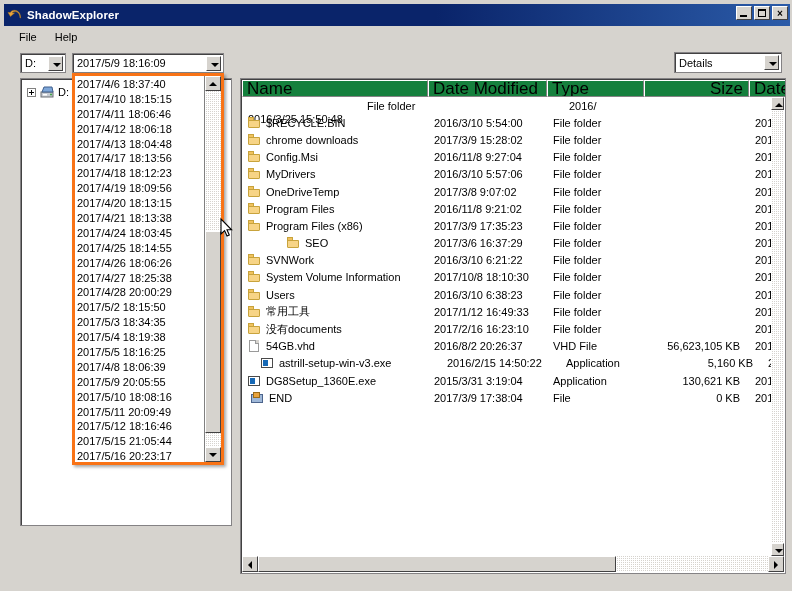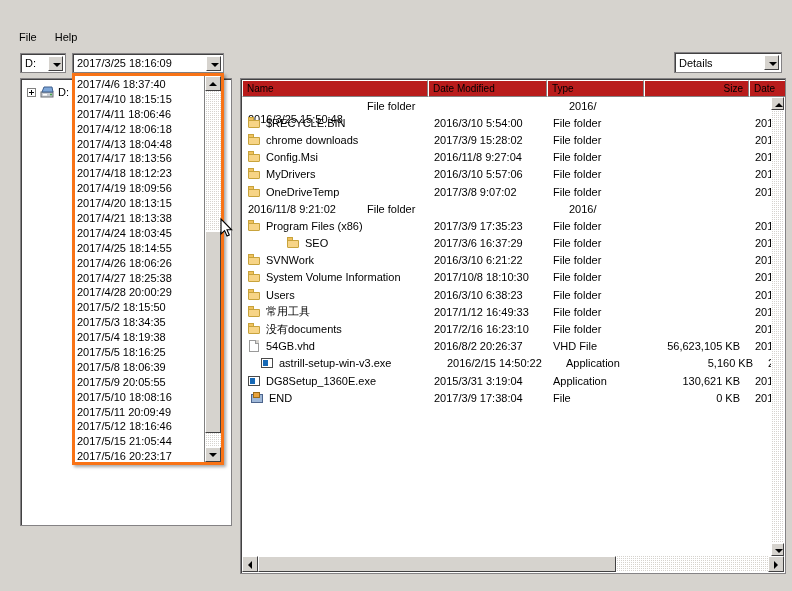--- a/index.html
+++ b/index.html
@@ -155,25 +155,25 @@
     border:1px solid #848284;
     box-shadow:inset 1px 1px 0 #424142;
     box-sizing:border-box;
     overflow:hidden;
   }
   .hdr{
     position:absolute;left:1px;top:1px;right:1px;height:17px;
     display:flex;background:#d6d3ce;
   }
   .hdr-cell{
-    background:#b91c1c;
+    background:#15803d;
     border-top:1px solid #fff;border-left:1px solid #fff;
     border-right:1px solid #848284;border-bottom:1px solid #848284;
     box-sizing:border-box;
-    font-size:10px;line-height:15px;padding-left:4px;
+    font-size:17px;line-height:15px;padding-left:4px;
     white-space:nowrap;overflow:hidden;flex:none;
     color:#000;
   }
   .hdr-cell.right{text-align:right;padding-right:5px;padding-left:0;}
   .rows{
     position:absolute;left:1px;top:18px;right:14px;bottom:17px;
     overflow:hidden;background:#fff;
   }
   .row{display:flex;height:17.2px;align-items:center;cursor:default;}
   .cell{font-size:11px;white-space:nowrap;overflow:hidden;flex:none;color:#000;}
@@ -258,33 +258,52 @@
     box-sizing:border-box;
   }
   
   .cursor{position:absolute;left:218px;top:216px;width:14px;height:22px;pointer-events:none;z-index:80;}
 </style>
 </head>
 <body>
 
 <div class="window">
 
+  <div class="titlebar">
+    <span class="title-icon">
+      <svg width="16" height="16" viewBox="0 0 16 16">
+        <path d="M13 11 C13 5, 8 3, 5 6 L7.5 6 L3.5 9.5 L1 5.5 L3.2 5.5 C6.5 1, 14 3.5, 13.6 11 Z" fill="#e8a33d" stroke="#b07a1c" stroke-width=".5"></path>
+      </svg>
+    </span>
+    <span class="title-text">ShadowExplorer</span>
+    <div class="title-buttons">
+      <div class="tbtn tbtn-min">
+          <span class="g"></span>
+        </div>
+      <div class="tbtn tbtn-max">
+          <span class="g"></span>
+        </div>
+      <div class="tbtn tbtn-close">
+          <span class="g">×</span>
+        </div>
+    </div>
+  </div>
 
   <div class="menubar">
     <div class="menu-item">File</div>
     <div class="menu-item">Help</div>
   </div>
 
   <div class="combo" id="drive-combo">
     <span class="ctext">D:</span>
     <span class="carrow"></span>
   </div>
 
   <div class="combo" id="date-combo">
-    <span class="ctext">2017/3/25 18:16:09</span>
+    <span class="ctext">2017/5/9 18:16:09</span>
     <span class="carrow"></span>
   </div>
 
   <div class="combo" id="view-combo">
     <span class="ctext">Details</span>
     <span class="carrow"></span>
   </div>
 
   <div class="treepanel">
     <div class="tree-row">
@@ -360,20 +379,24 @@
           <div class="cell name" style="width: 186px;">
             <span class="ficon ico-folder"></span>
             <span>OneDriveTemp</span>
           </div>
           <div class="cell pad" style="width: 119px;">2017/3/8 9:07:02</div>
           <div class="cell pad" style="width: 97px;">File folder</div>
           <div class="cell right" style="width: 105px;"></div>
           <div class="cell pad" style="width: 40px;">2017/</div>
         </div>
         <div class="row">
+          <div class="cell name" style="width: 186px;">
+            <span class="ficon ico-folder"></span>
+            <span>Program Files</span>
+          </div>
           <div class="cell pad" style="width: 119px;">2016/11/8 9:21:02</div>
           <div class="cell pad" style="width: 97px;">File folder</div>
           <div class="cell right" style="width: 105px;"></div>
           <div class="cell pad" style="width: 40px;">2016/</div>
         </div>
         <div class="row">
           <div class="cell name" style="width: 186px;">
             <span class="ficon ico-folder"></span>
             <span>Program Files (x86)</span>
           </div>
@@ -513,21 +536,21 @@
         <div class="dd-item">2017/4/21 18:13:38</div>
         <div class="dd-item">2017/4/24 18:03:45</div>
         <div class="dd-item">2017/4/25 18:14:55</div>
         <div class="dd-item">2017/4/26 18:06:26</div>
         <div class="dd-item">2017/4/27 18:25:38</div>
         <div class="dd-item">2017/4/28 20:00:29</div>
         <div class="dd-item">2017/5/2 18:15:50</div>
         <div class="dd-item">2017/5/3 18:34:35</div>
         <div class="dd-item">2017/5/4 18:19:38</div>
         <div class="dd-item">2017/5/5 18:16:25</div>
-        <div class="dd-item">2017/5/8 18:06:39</div>
+        <div class="dd-item">2017/4/8 18:06:39</div>
         <div class="dd-item">2017/5/9 20:05:55</div>
         <div class="dd-item">2017/5/10 18:08:16</div>
         <div class="dd-item">2017/5/11 20:09:49</div>
         <div class="dd-item">2017/5/12 18:16:46</div>
         <div class="dd-item">2017/5/15 21:05:44</div>
         <div class="dd-item">2017/5/16 20:23:17</div>
         <div class="dd-item">2017/5/17 20:59:01</div>
       </div>
     <div class="dd-scroll">
       <div class="sb-btn up"></div>

